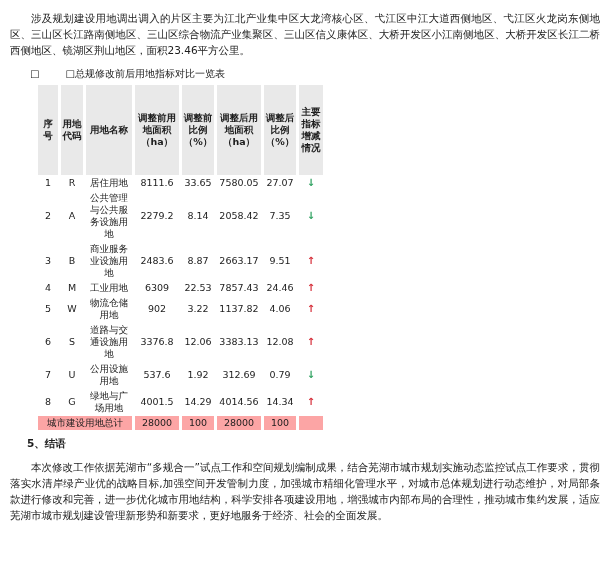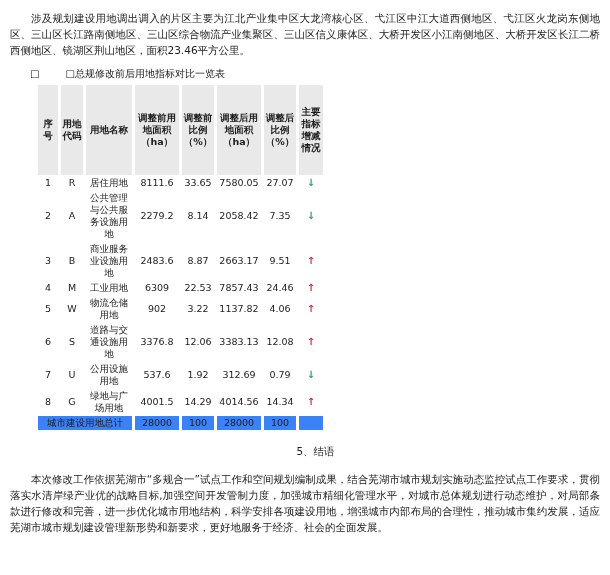--- a/index.html
+++ b/index.html
@@ -16,25 +16,25 @@
   table{border-collapse:separate;border-spacing:3px 1px;margin:2px 0 4px 33px;table-layout:fixed;}
   th{
     background:#e9e9e9;font-weight:bold;font-size:9.5px;line-height:12px;
     text-align:center;vertical-align:middle;height:88px;padding:1px;word-break:break-all;
   }
   td{
     font-size:9.5px;line-height:12px;text-align:center;vertical-align:middle;
     padding:1px 0;word-break:break-all;
   }
   .num{white-space:nowrap;}
-  tr.total-row td{background:#3b82f6;}
+  tr.total-row td{background:#fca5a5;}
   .trend{font-weight:bold;font-size:10px;}
   [data-trend="up"]{color:#d62e39;}
   [data-trend="down"]{color:#2ca05e;}
-  .heading{margin:12px;text-indent:2em;font-weight:normal;text-align:center;}
+  .heading{margin:4px;text-indent:2em;font-weight:bold;}
   col.c-no{width:20px}col.c-code{width:22px}col.c-name{width:46px}
   col.c-ab{width:44px}col.c-rb{width:32px}col.c-aa{width:44px}
   col.c-ra{width:32px}col.c-tr{width:24px}
 </style>
 </head>
 <body>
 
 <div class="doc">
 
   <p class="para">涉及规划建设用地调出调入的片区主要为江北产业集中区大龙湾核心区、弋江区中江大道西侧地区、弋江区火龙岗东侧地区、三山区长江路南侧地区、三山区综合物流产业集聚区、三山区信义康体区、大桥开发区小江南侧地区、大桥开发区长江二桥西侧地区、镜湖区荆山地区，面积23.46平方公里。</p>

